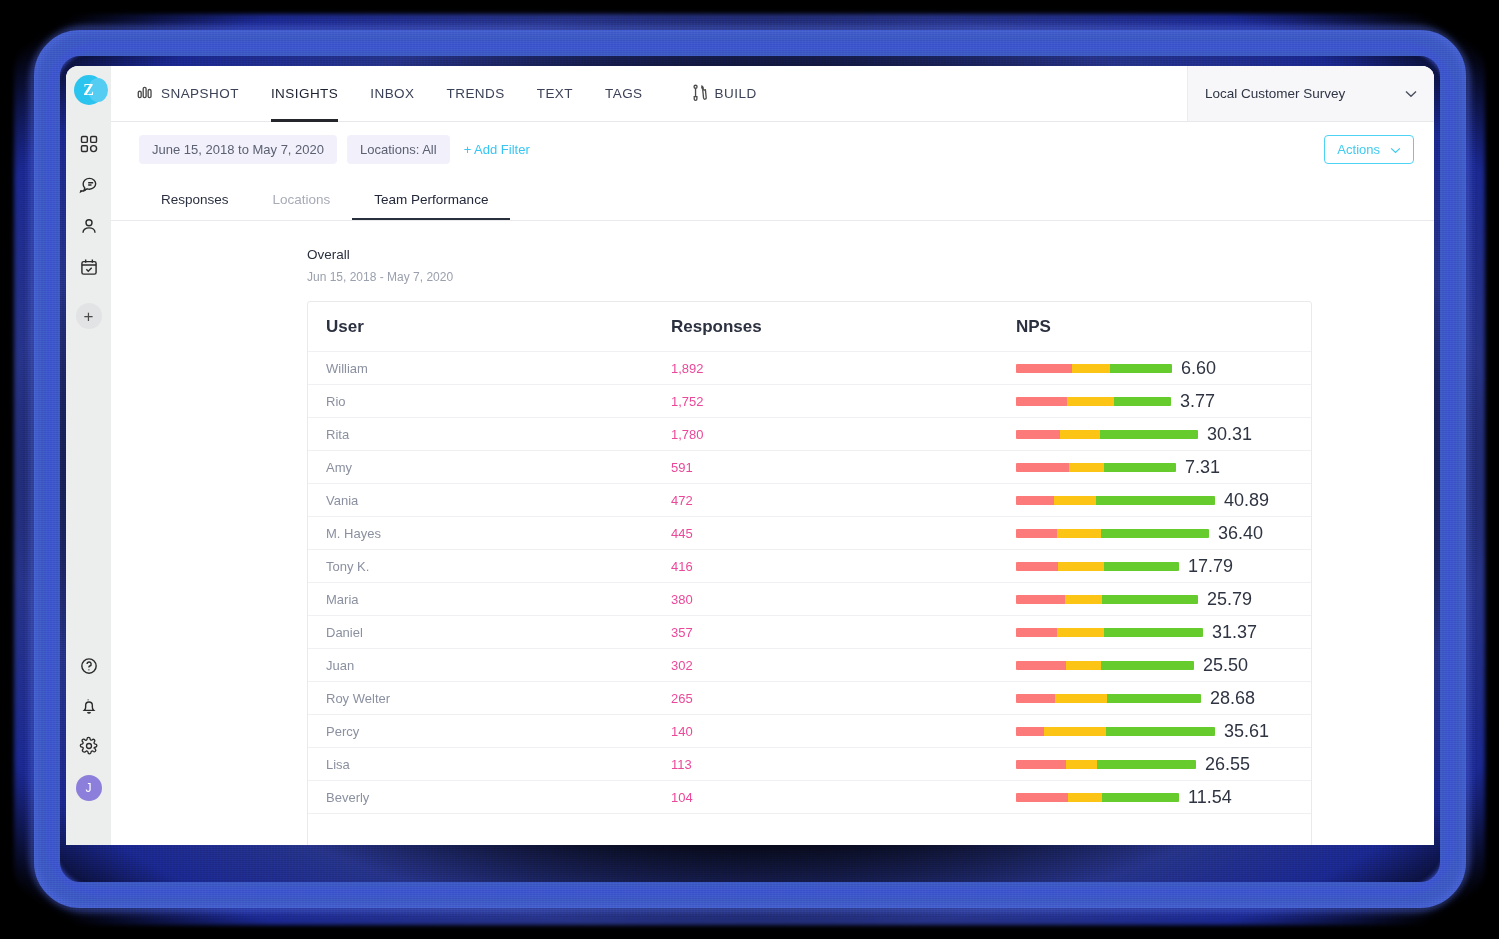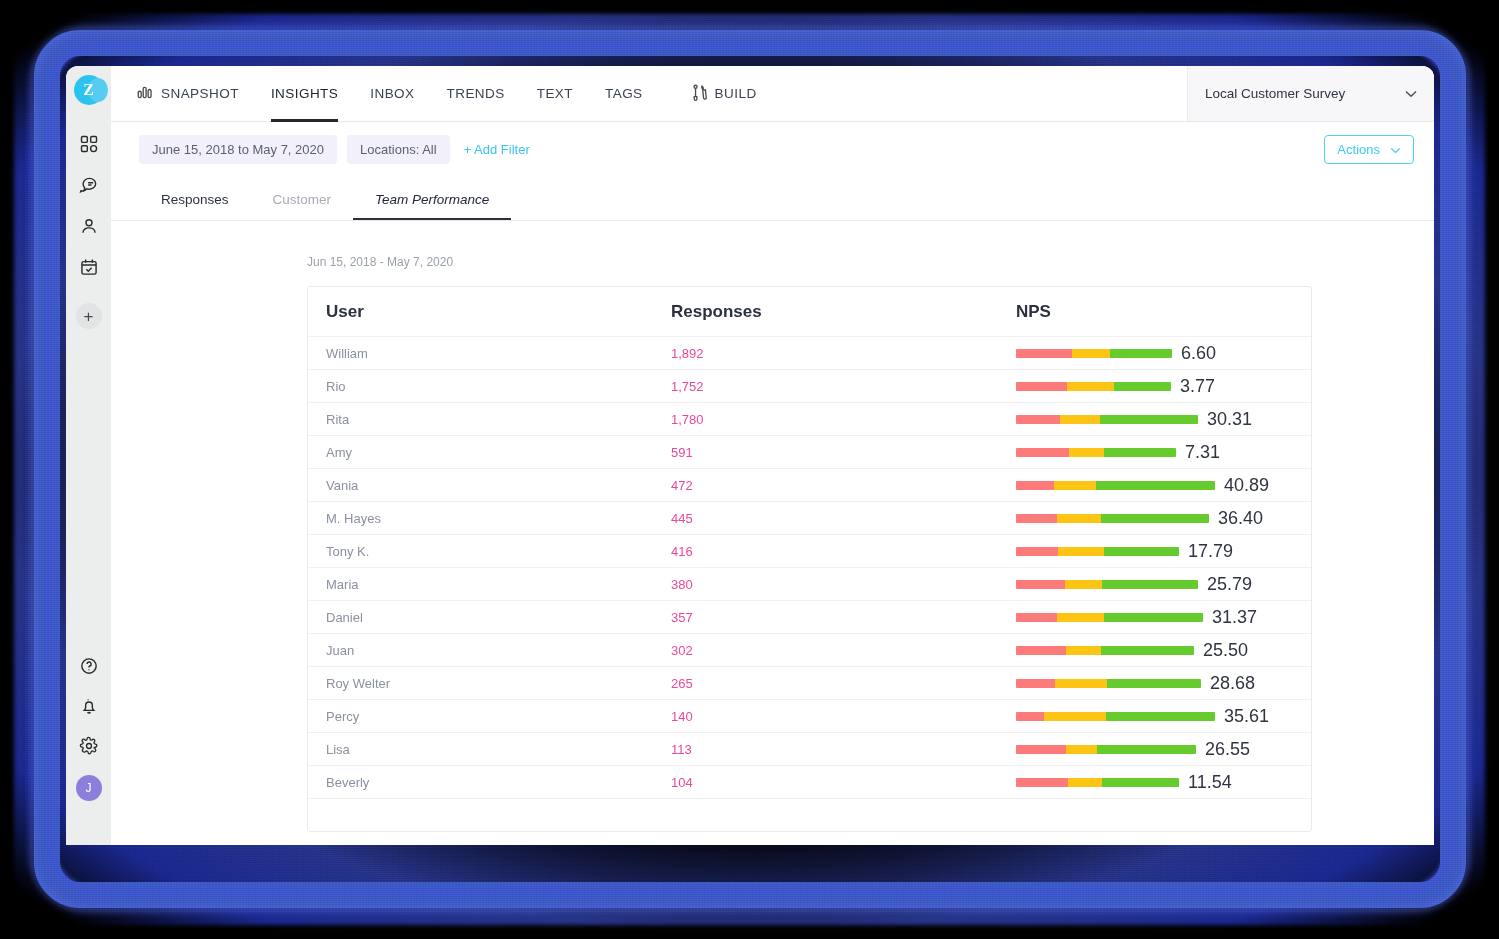--- a/index.html
+++ b/index.html
@@ -110,21 +110,21 @@
     margin-left:auto; border:1px solid #4ed3f5; color:#3fcaf0; border-radius:4px;
     font-size:13px; padding:6px 12px; display:flex; align-items:center; gap:10px; cursor:pointer;
     background:#fff; margin-right:-8px;
   }
 
   .subtabs{ display:flex; align-items:flex-end; gap:0; padding:0 28px; border-bottom:1px solid #eaeaec; height:45px;}
   .subtab{
     position:relative; font-size:13.5px; color:#a7abb6; padding:0 22px 13px 22px; cursor:pointer;
   }
   .subtab.dark{ color:#2b3040; }
-  .subtab.active{ color:#23283a; font-weight:400;font-style:italic; }
+  .subtab.active{ color:#23283a; font-weight:400; }
   .subtab.active::after{
     content:""; position:absolute; left:0; right:0; bottom:0; height:2.5px; background:#2a2f3d;
   }
 
   .content{ flex:1; padding:26px 0 0 0; overflow:hidden; }
   .content-inner{ padding-left:196px; padding-right:122px; }
   .overall-title{ font-size:13.5px; color:#2c313f; }
   .overall-sub{ font-size:12px; color:#9aa0ad; margin-top:8px; }
 
   .card{
@@ -290,26 +290,27 @@
           <span>
             <svg width="11" height="7" viewBox="0 0 12 8" fill="none" stroke="#3fcaf0" stroke-width="1.4">
               <path d="M1 1.6L6 6.3 11 1.6"></path>
             </svg>
           </span>
         </div>
       </div>
 
       <div class="subtabs">
         <div class="subtab dark">Responses</div>
-        <div class="subtab">Customer</div>
+        <div class="subtab">Locations</div>
         <div class="subtab dark active">Team Performance</div>
       </div>
 
       <div class="content">
         <div class="content-inner">
+          <div class="overall-title">Overall</div>
           <div class="overall-sub">Jun 15, 2018 - May 7, 2020</div>
 
           <div class="card">
             <div class="thead">
               <div class="col-user">User</div>
               <div class="col-resp">Responses</div>
               <div class="col-nps">NPS</div>
             </div>
             <div id="tbody">
                 <div class="trow">

